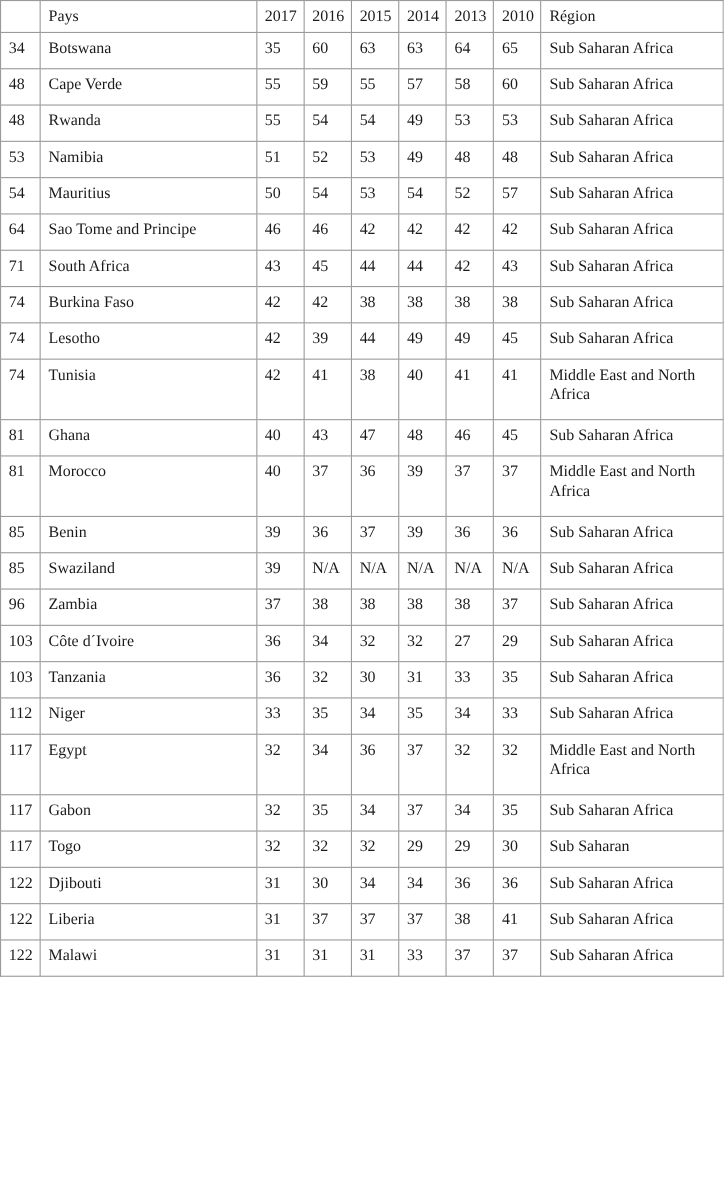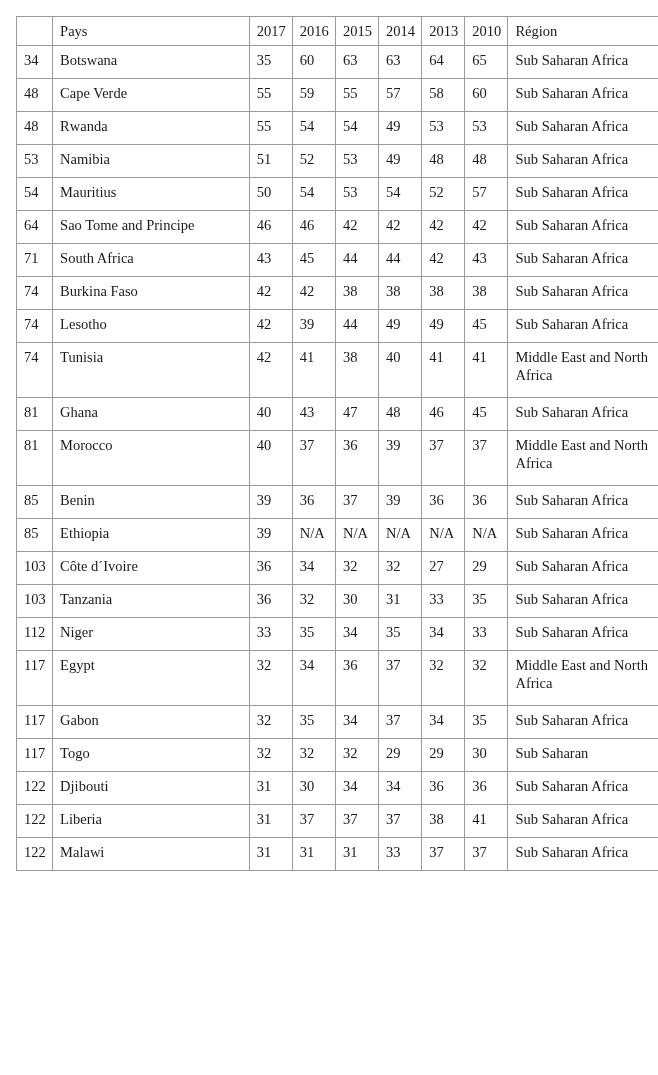--- a/index.html
+++ b/index.html
@@ -9,21 +9,21 @@
   }
   body {
     width: 658px;
     height: 1075px;
     font-family: "Liberation Serif", serif;
     color: #1a1a1a;
   }
   .table-wrap {
     width: 658px;
     box-sizing: border-box;
-    padding: 16px;
+    padding: 0;
   }
   table.rank-table {
     border-collapse: collapse;
     width: 658px;
     table-layout: fixed;
     font-size: 14.5px;
   }
   table.rank-table td,
   table.rank-table th {
     border: 1px solid #9a9a9a;
@@ -217,27 +217,38 @@
           <td class="year-cell">39</td>
           <td class="year-cell">36</td>
           <td class="year-cell">37</td>
           <td class="year-cell">39</td>
           <td class="year-cell">36</td>
           <td class="year-cell">36</td>
           <td class="region-two-line">Sub Saharan Africa</td>
         </tr>
         <tr class="row-normal">
           <td class="rank-cell">85</td>
-          <td>Ethiopia</td>
-          <td class="year-cell">39</td>
-          <td class="year-cell">N/A</td>
-          <td class="year-cell">N/A</td>
-          <td class="year-cell">N/A</td>
-          <td class="year-cell">N/A</td>
-          <td class="year-cell">N/A</td>
+          <td>Swaziland</td>
+          <td class="year-cell">39</td>
+          <td class="year-cell">N/A</td>
+          <td class="year-cell">N/A</td>
+          <td class="year-cell">N/A</td>
+          <td class="year-cell">N/A</td>
+          <td class="year-cell">N/A</td>
+          <td class="region-two-line">Sub Saharan Africa</td>
+        </tr>
+        <tr class="row-normal">
+          <td class="rank-cell">96</td>
+          <td>Zambia</td>
+          <td class="year-cell">37</td>
+          <td class="year-cell">38</td>
+          <td class="year-cell">38</td>
+          <td class="year-cell">38</td>
+          <td class="year-cell">38</td>
+          <td class="year-cell">37</td>
           <td class="region-two-line">Sub Saharan Africa</td>
         </tr>
         <tr class="row-normal">
           <td class="rank-cell">103</td>
           <td>Côte d´Ivoire</td>
           <td class="year-cell">36</td>
           <td class="year-cell">34</td>
           <td class="year-cell">32</td>
           <td class="year-cell">32</td>
           <td class="year-cell">27</td>

